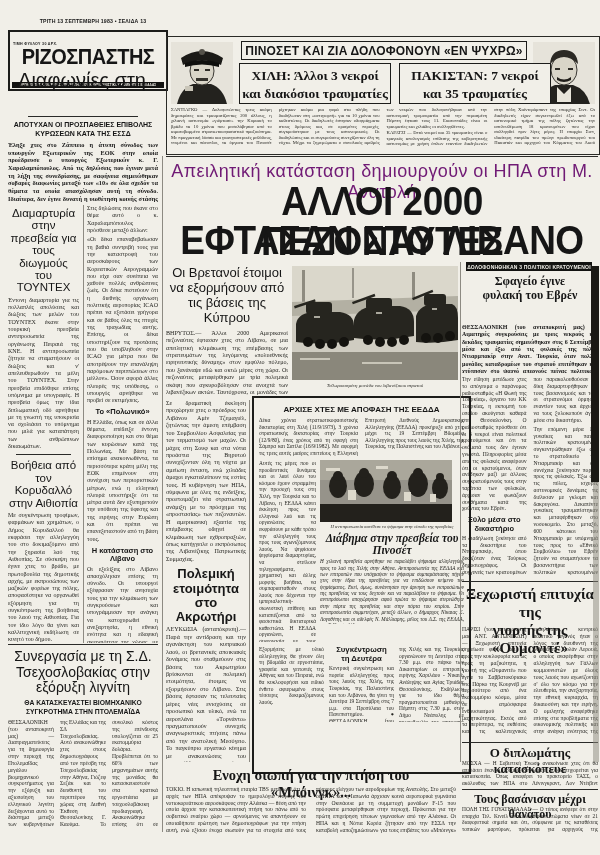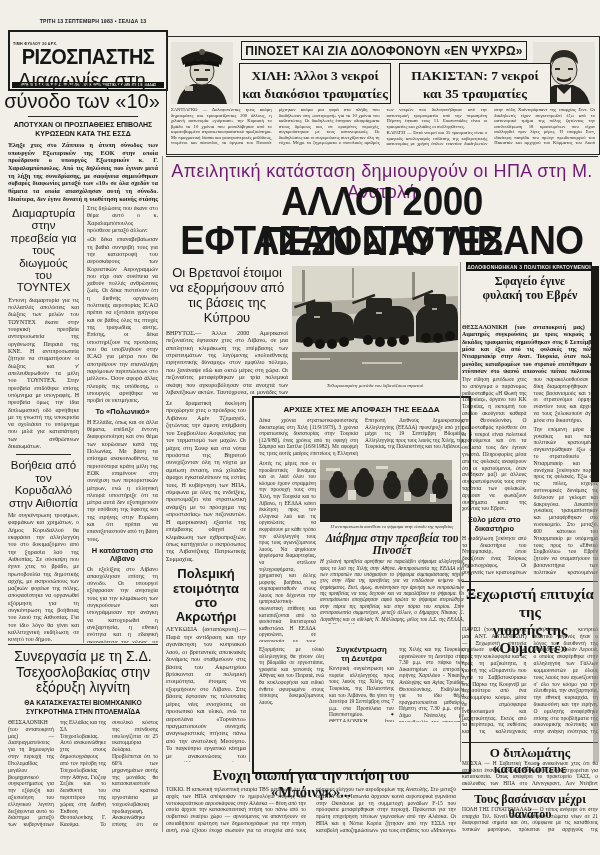--- a/index.html
+++ b/index.html
@@ -37,21 +37,20 @@
   <div class="abs sans ctr" style="left:18px;top:18px;width:150px;font-size:5.2px;font-weight:bold;background:#f1efe8;letter-spacing:.2px;">ΤΡΙΤΗ 13 ΣΕΠΤΕΜΒΡΗ 1983 • ΣΕΛΙΔΑ 13</div>
 
   <div class="abs box" style="left:8px;top:30px;width:150px;height:37px;padding:10px 3px;">
     <div class="sans" style="font-size:3.6px;font-weight:bold;letter-spacing:.3px;">ΤΙΜΗ ΦΥΛΛΟΥ 30 ΔΡΧ.</div>
     <div class="sans ctr" style="font-size:20px;font-weight:bold;line-height:.92;letter-spacing:-.5px;transform:scaleY(1.12);transform-origin:top;">ΡΙΖΟΣΠΑΣΤΗΣ</div>
     <div class="bar-black abs" style="left:2px;right:2px;bottom:1px;height:6px;font-size:3px;letter-spacing:.2px;">ΟΡΓΑΝΟ ΤΗΣ ΚΕΝΤΡΙΚΗΣ ΕΠΙΤΡΟΠΗΣ ΤΟΥ ΚΟΜΜΟΥΝΙΣΤΙΚΟΥ ΚΟΜΜΑΤΟΣ ΕΛΛΑΔΑΣ</div>
   </div>
 
   <div class="abs colhead" style="left:2px;top:70px;width:160px;font-size:20px;line-height:1.05;">
     <div>Διαφωνίες στη</div>
-    <div>σύνοδο των «10»</div>
   </div>
   <div class="abs hr" style="left:28px;top:116px;width:110px;"></div>
   <div class="abs sans ctr" style="left:8px;top:121px;width:150px;font-size:7px;font-weight:bold;line-height:1.25;">ΑΠΟΤΥΧΑΝ ΟΙ ΠΡΟΣΠΑΘΕΙΕΣ ΕΠΙΒΟΛΗΣ ΚΥΡΩΣΕΩΝ ΚΑΤΑ ΤΗΣ ΕΣΣΔ</div>
   <div class="abs bt bt-bold clip" style="left:8px;top:141px;width:150px;height:61px;font-size:6.3px;">Έληξε χτες στο Ζάππειο η άτυπη σύνοδος των υπουργών Εξωτερικών της ΕΟΚ στην οποία προέδρευσε ο υπουργός Εξωτερικών κ. Γ. Χαραλαμπόπουλος. Από τις δηλώσεις που έγιναν μετά τη λήξη της συνεδρίασης, με σαφήνεια σημειώθηκαν σοβαρές διαφωνίες μεταξύ των «10» σε όλα σχεδόν τα θέματα τα οποία απασχόλησαν αυτή τη σύνοδο. Ιδιαίτερα, δεν έγινε δυνατή η υιοθέτηση κοινής στάσης για την επιβολή κυρώσεων κατά της Σοβιετικής Ένωσης με αφορμή τη γνωστή προβοκατόρικη παραβίαση του εναέριου χώρου της από το νοτιοκορεάτικο αεροπλάνο.</div>
 
   <div class="abs clip" style="left:8px;top:205px;width:150px;height:438px;">
     <div class="abs clip" style="left:0;top:0;width:71px;height:438px;">
       <div class="colhead" style="font-size:11.5px;margin:2px 2px 3px;">Διαμαρτυρία στην πρεσβεία για τους διωγμούς του ΤΟΥΝΤΕΧ</div>
       <p class="bt">Έντονη διαμαρτυρία για τις πολλαπλές απολύσεις και διώξεις των μελών του ΤΟΥΝΤΕΧ έκανε στην τουρκική πρεσβεία αντιπροσωπεία της οργάνωσης Πειραιά της ΚΝΕ. Η αντιπροσωπεία ζήτησε να σταματήσουν οι διώξεις και ν' απελευθερωθούν τα μέλη του ΤΟΥΝΤΕΧ. Στην πρεσβεία επιδόθηκε επίσης υπόμνημα με υπογραφές. Η πρεσβεία όμως την ίδια διπλωματική οδό αρνήθηκε με τη γνωστή της υποκρισία να σχολιάσει το υπόμνημα που μιλά για καταπάτηση των ανθρώπινων δικαιωμάτων.</p>
       <div class="hr" style="margin:4px 8px;"></div>

